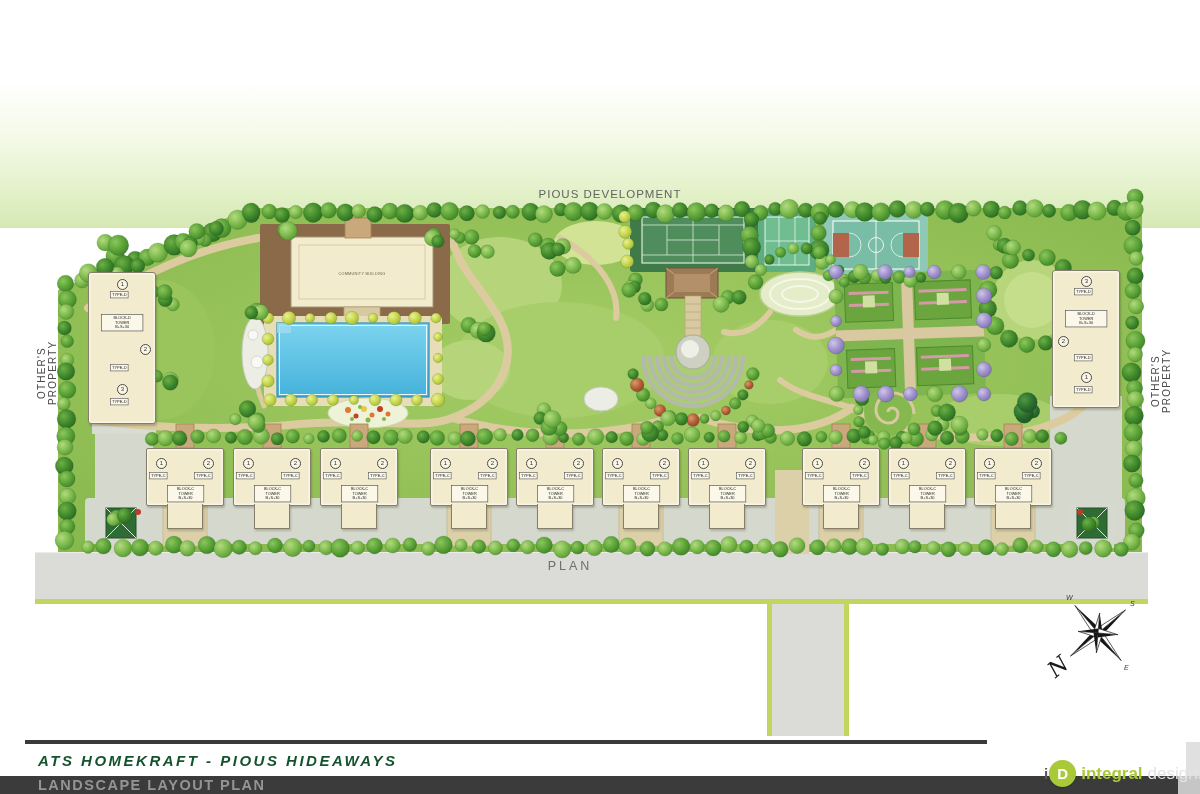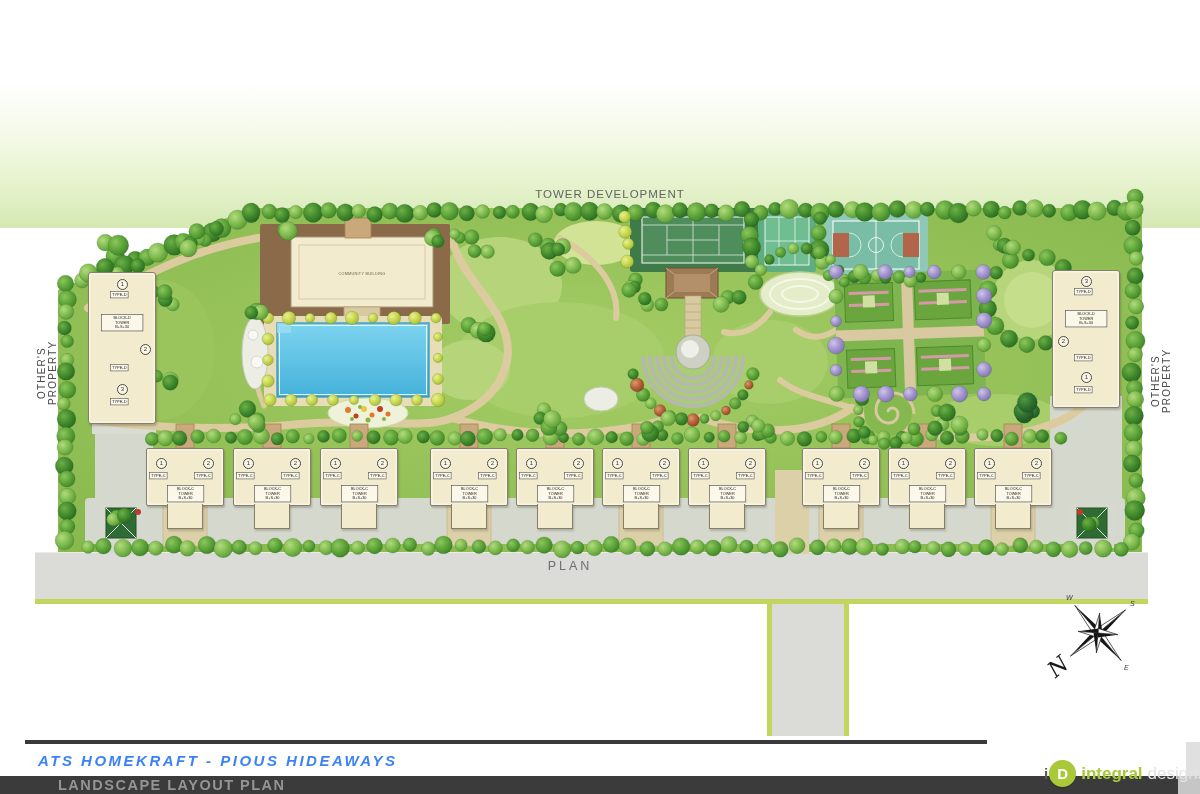--- a/index.html
+++ b/index.html
@@ -27,23 +27,23 @@
   .typebox{position:absolute;border:1px solid #5a5a5a;background:#fbf8ea;font-size:6px;line-height:7px;padding:1px 2px;
        color:#222;white-space:nowrap;transform:scale(.66);transform-origin:left top;}
   .infobox{position:absolute;border:1px solid #4a4a4a;background:#fbf8ea;font-size:6px;line-height:7px;text-align:center;
        color:#222;padding:2px 0;transform:scale(.64);transform-origin:left top;}
   .side-tower{position:absolute;width:68px;}
   .sbody{position:absolute;left:0;top:0;right:0;bottom:0;background:#f2ebcd;border:1px solid #857e6b;border-radius:3px;
          box-shadow:inset 0 0 0 1.5px rgba(255,255,255,.55), 1px 2px 2px rgba(60,60,40,.28);}
   
   .footer-rule{position:absolute;left:25px;top:740px;width:962px;height:4px;background:#3a3a3a;z-index:5;}
   .project-title{position:absolute;left:38px;top:752px;font-size:15px;font-weight:bold;font-style:italic;
-       letter-spacing:2.5px;color:#3b82f6;z-index:5;}
+       letter-spacing:2.5px;color:#14532d;z-index:5;}
   .plan-bar{position:absolute;left:0;top:776px;width:1178px;height:18px;background:#3b3b3b;z-index:5;}
-  .plan-bar span{display:inline-block;margin-left:58px;font-size:14.5px;font-weight:bold;color:#949494;
+  .plan-bar span{display:inline-block;margin-left:38px;font-size:14.5px;font-weight:bold;color:#949494;
        letter-spacing:1.5px;line-height:18px;}
   .bar-end{position:absolute;left:1178px;top:776px;width:22px;height:18px;background:#c6c6c6;z-index:5;}
   .edge-strip{position:absolute;left:1186px;top:742px;width:14px;height:34px;background:#e0e0e0;z-index:4;}
   .logo{position:absolute;left:1044px;top:760px;z-index:6;display:flex;align-items:center;}
   .logo-i{font-size:15px;font-weight:bold;color:#5a5a5a;margin-right:1px;}
   .logo-circle{width:27px;height:27px;border-radius:50%;background:#a9c938;color:#ffffff;font-weight:bold;
        font-size:15px;line-height:27px;text-align:center;box-shadow:0 1px 2px rgba(0,0,0,.25);}
   .logo-name{margin-left:5px;font-size:17px;font-weight:bold;color:#a9c938;}
   .logo-suffix{margin-left:5px;font-size:17px;color:#e3e3e3;}
   .compass-n{font-family:"DejaVu Serif", serif;font-style:italic;}
@@ -764,21 +764,21 @@
         <polygon points="1098,633 1102.5,633.4 1096.3,652.9" fill="#ffffff" stroke="#161616" stroke-width="0.7"></polygon>
         <polygon points="1098,633 1097.6,637.5 1117.9,634.7" fill="#161616"></polygon>
         <polygon points="1098,633 1098.4,628.5 1117.9,634.7" fill="#ffffff" stroke="#161616" stroke-width="0.7"></polygon>
       <text class="compass-n" x="1048" y="674" font-size="22" fill="#1a1a1a" transform="rotate(-40 1058 666)">N</text>
       <text x="1124" y="670" font-size="7" fill="#3a3a3a" font-style="italic">E</text>
       <text x="1130" y="606" font-size="7" fill="#3a3a3a" font-style="italic">S</text>
       <text x="1066" y="600" font-size="7" fill="#3a3a3a" font-style="italic">W</text>
     </g>
   </svg>
 
-  <div class="lbl future-dev">TOWER DEVELOPMENT</div>
+  <div class="lbl future-dev">PIOUS DEVELOPMENT</div>
   <div class="lbl v-label prop-left">OTHER'S PROPERTY</div>
   <div class="lbl v-label prop-right">OTHER'S PROPERTY</div>
   <div class="lbl road-label">PLAN</div>
   <div class="community-label">COMMUNITY BUILDING</div>
 
   <div id="towers-layer">
 
     <div class="side-tower" style="left:88px;top:272px;height:152px;">
       <div class="sbody"></div>
       <span class="num" style="left:29px;top:7px;">1</span>

